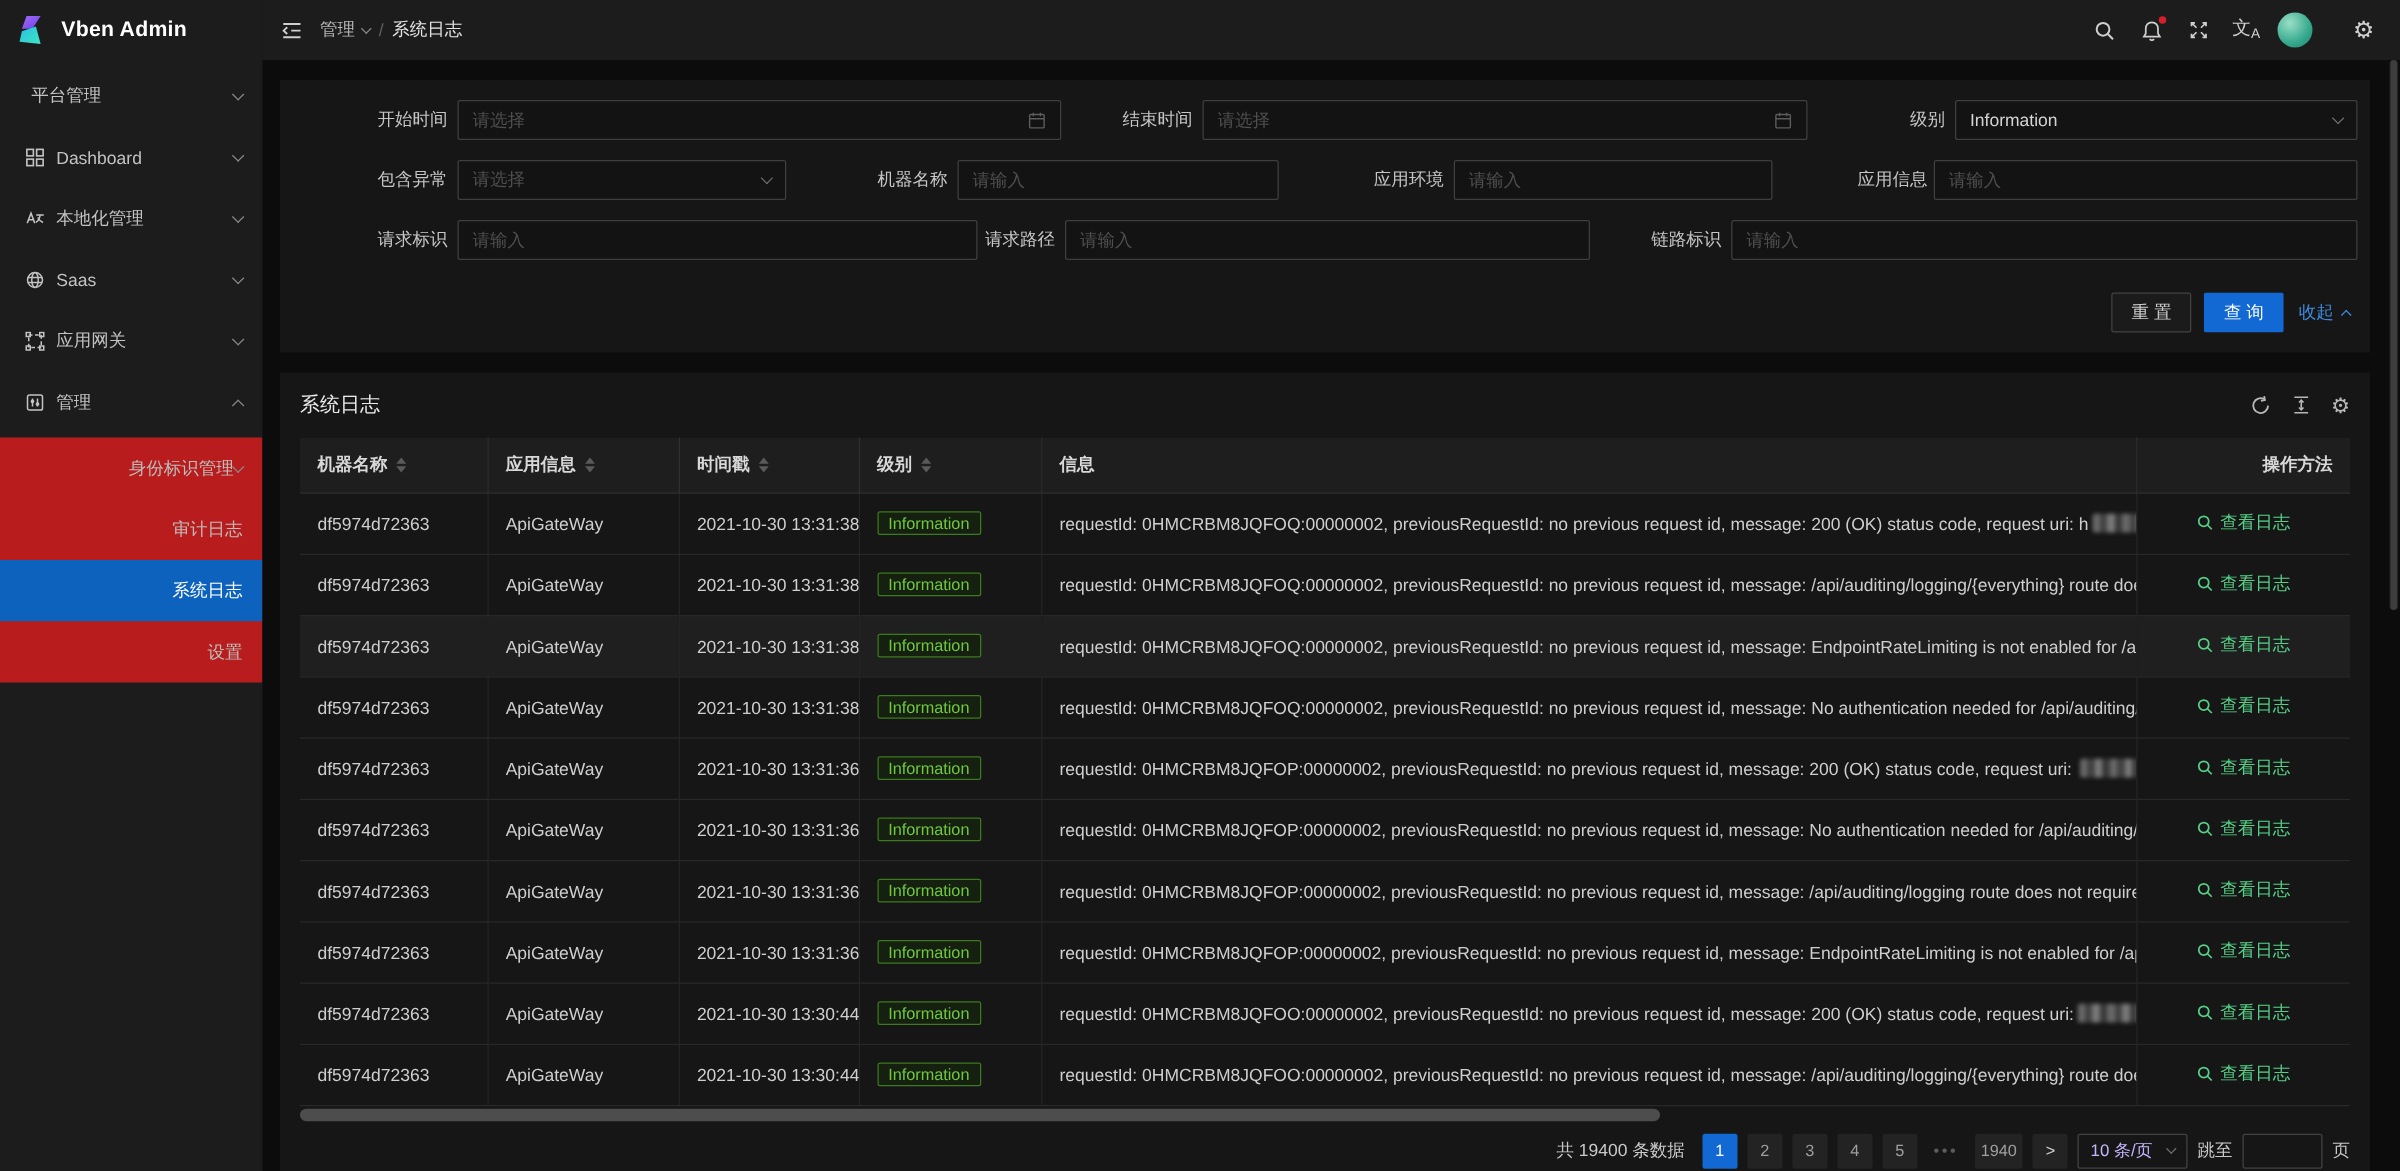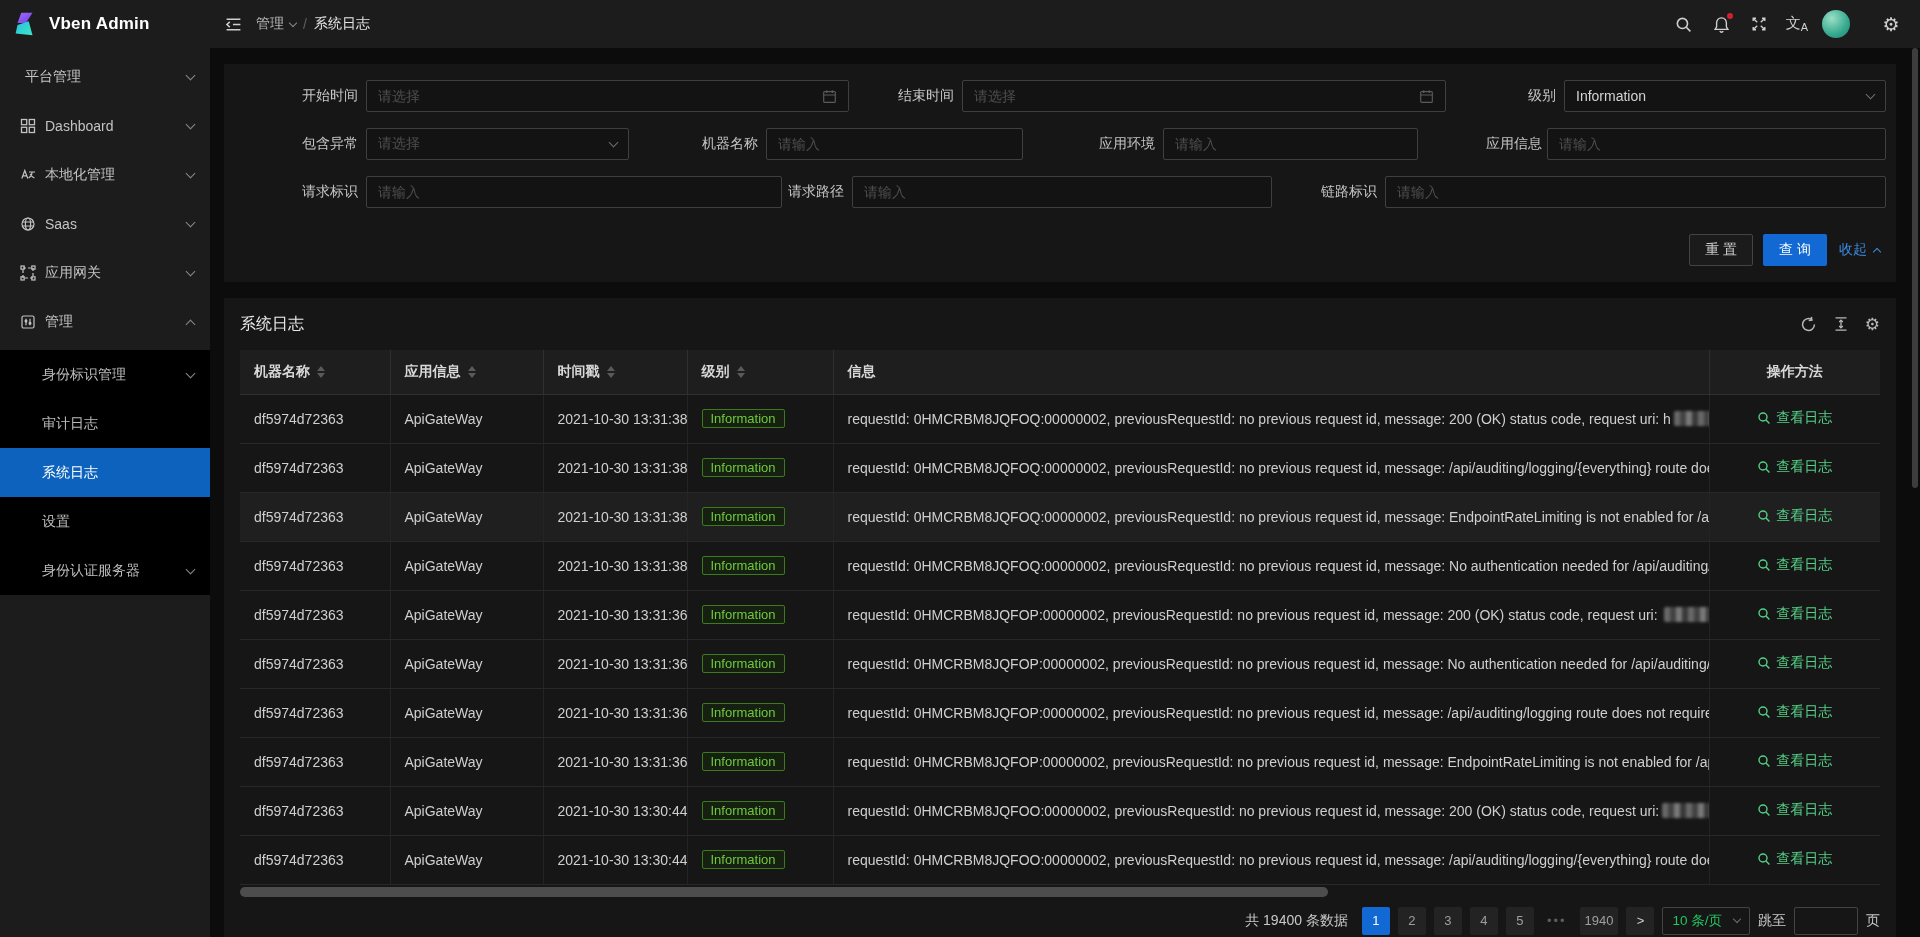--- a/index.html
+++ b/index.html
@@ -16,21 +16,21 @@
   .logo { height:48px; display:flex; align-items:center; gap:9px; padding-left:10px; cursor:pointer; }
   .logo-text { font-size:17px; font-weight:bold; color:#ffffff; letter-spacing:.2px; }
   .menu { flex:1; padding-top:8px; overflow:hidden; }
   .menu-item { height:42px; margin-bottom:7px; display:flex; align-items:center; padding:0 16px 0 20px; color:#c3c3c3; cursor:pointer; }
   .menu-item.no-icon { padding-left:25px; }
   .mi-icon { width:16px; height:16px; margin-right:9px; display:inline-flex; color:#c3c3c3; flex:none; }
   .mi-label { flex:1; font-size:14px; overflow:hidden; white-space:nowrap; }
   .chev { width:7px; height:7px; border-right:1.4px solid #8a8a8a; border-bottom:1.4px solid #8a8a8a; display:inline-block; flex:none; }
   .chev.down { transform:rotate(45deg); margin-top:-3px; }
   .chev.up { transform:rotate(-135deg); margin-top:4px; }
-  .submenu { background:#000000; margin-bottom:7px; }
+  .submenu { background:#b91c1c; margin-bottom:7px;text-align:right; }
   .submenu-item { height:49px; display:flex; align-items:center; padding:0 16px 0 42px; color:#bdbdbd; cursor:pointer; }
   .submenu-item.active { background:#0c62bd; color:#ffffff; }
   .submenu-item .mi-label { font-size:14px; }
 
   
   .main { flex:1; min-width:0; display:flex; flex-direction:column; }
   .topbar { height:48px; flex:none; background:#1c1c1c; display:flex; align-items:center; justify-content:space-between; padding:0 10px 0 6px; }
   .topbar-left { display:flex; align-items:center; gap:6px; }
   .fold { width:34px; height:34px; display:flex; align-items:center; justify-content:center; color:#cfcfcf; cursor:pointer; }
   .breadcrumb { display:flex; align-items:center; gap:7px; font-size:14px; }
@@ -75,21 +75,21 @@
   
   .table-panel { margin-top:16px; flex:1; padding:0 16px 8px; display:flex; flex-direction:column; min-height:0; }
   .tp-head { height:52px; flex:none; display:flex; align-items:center; justify-content:space-between; }
   .tp-title { font-size:16px; color:#eaeaea; }
   .tp-tools { display:flex; align-items:center; gap:16px; color:#b8b8b8; }
   .tool { cursor:pointer; display:inline-flex; align-items:center; }
   .tool.gear { font-size:17px; line-height:1; }
 
   table { width:100%; border-collapse:collapse; table-layout:fixed; }
   thead th { background:#1e1e1e; height:44px; font-size:14px; font-weight:bold; color:#d8d8d8; text-align:left; padding:0 14px; border-right:1px solid #303030; border-bottom:1px solid #303030; white-space:nowrap; overflow:hidden; }
-  thead th.center { text-align:center; }
+  thead th.center { text-align:right; }
   thead th:last-child { border-right:none; }
   .th-inner { display:inline-flex; align-items:center; gap:7px; }
   .sorter { display:inline-flex; flex-direction:column; gap:2px; }
   .caret-up { width:0; height:0; border-left:4px solid transparent; border-right:4px solid transparent; border-bottom:5px solid #5a5a5a; }
   .caret-down { width:0; height:0; border-left:4px solid transparent; border-right:4px solid transparent; border-top:5px solid #5a5a5a; }
   tbody td { height:49px; border-bottom:1px solid #282828; border-right:1px solid #242424; padding:0 14px; font-size:14px; color:#cfcfcf; white-space:nowrap; overflow:hidden; background:#161616; }
   tbody td:last-child { border-right:none; text-align:center; }
   tbody tr.hl td { background:#1f1f1f; }
   .badge { display:inline-block; padding:1px 8px; border:1px solid #3c7a1e; border-radius:2px; background:#152011; color:#6fc93d; font-size:13px; }
   .view-link { color:#55d187; display:inline-flex; align-items:center; gap:5px; cursor:pointer; font-size:14px; }
@@ -99,21 +99,21 @@
   .hscroll { flex:none; height:10px; margin-top:2px; position:relative; }
   .hthumb { position:absolute; left:0; top:0; height:10px; width:1088px; background:#4d4d4d; border-radius:5px; cursor:pointer; }
 
   
   .pagination { flex:none; display:flex; justify-content:flex-end; align-items:center; margin-top:10px; gap:8px; color:#c9c9c9; font-size:14px; }
   .pg-total { margin-right:6px; }
   .pg { min-width:28px; height:28px; padding:0 5px; border-radius:2px; background:#232323; color:#9f9f9f; display:inline-flex; align-items:center; justify-content:center; font-size:13px; cursor:pointer; }
   .pg.active { background:#1269d3; color:#fff; }
   .pg.dots { background:transparent; color:#5c5c5c; letter-spacing:2px; cursor:default; }
   .pg.next { color:#d0d0d0; font-size:13px; }
-  .size-box { height:28px; border:1px solid #434343; border-radius:2px; display:inline-flex; align-items:center; padding:0 9px; gap:12px; color:#22c55e; cursor:pointer; font-size:13.5px; }
+  .size-box { height:28px; border:1px solid #434343; border-radius:2px; display:inline-flex; align-items:center; padding:0 9px; gap:12px; color:#c4b5fd; cursor:pointer; font-size:13.5px; }
   .size-box .chev { border-color:#6e6e6e; width:6px; height:6px; }
   .jump-wrap { display:inline-flex; align-items:center; gap:8px; }
   .jump-input { width:64px; height:28px; border:1px solid #434343; border-radius:2px; background:transparent; color:#d4d4d4; outline:none; padding:0 6px; font:13.5px "Liberation Sans",sans-serif; }
 
   
   .vscroll { position:fixed; top:48px; right:0; width:10px; bottom:0; }
   .vthumb { width:6px; margin-left:2px; height:440px; background:#3d3d3d; border-radius:3px; cursor:pointer; }
 </style>
 </head>
 <body>
@@ -220,24 +220,20 @@
           </div>
           <div class="submenu-item">
             <span class="mi-label">审计日志</span>
           </div>
           <div class="submenu-item active">
             <span class="mi-label">系统日志</span>
           </div>
           <div class="submenu-item">
             <span class="mi-label">设置</span>
           </div>
-          <div class="submenu-item">
-            <span class="mi-label">身份认证服务器</span>
-            <span class="chev down"></span>
-          </div>
         </div>
       </nav>
   </aside>
 
   <div class="main">
 
     <header class="topbar">
       <div class="topbar-left">
         <span class="fold">
           <svg width="17" height="17" viewBox="0 0 16 16">

